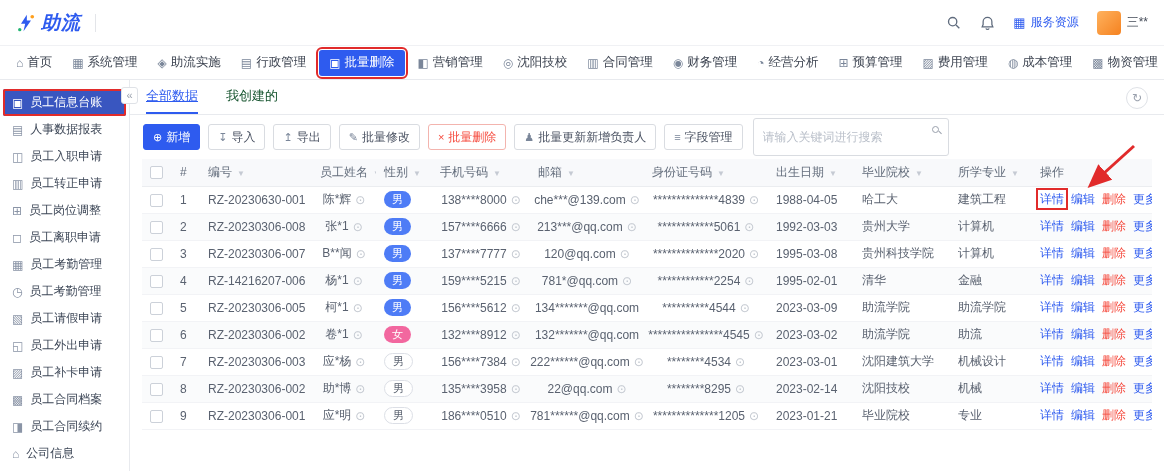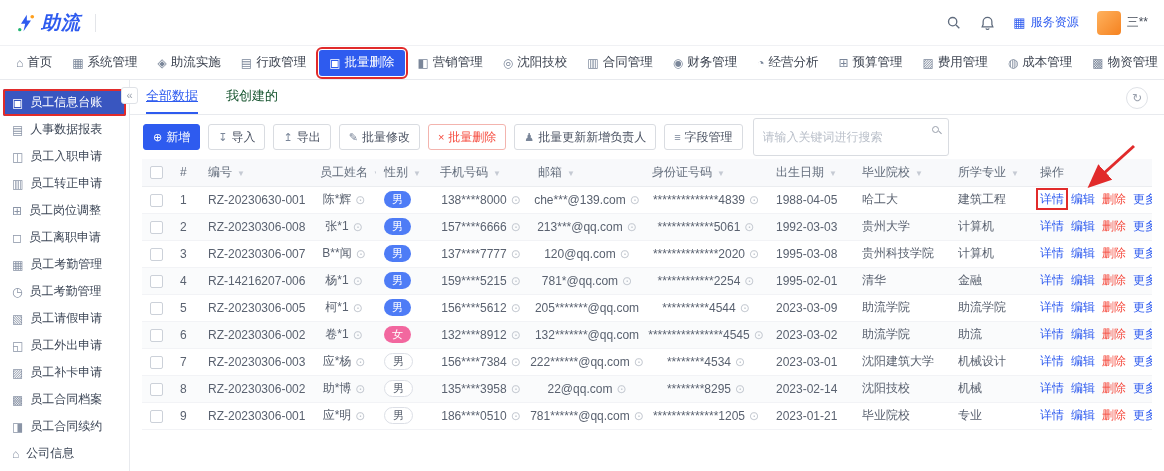--- a/index.html
+++ b/index.html
@@ -470,21 +470,21 @@
               </td>
             <td><span class="badge bm">男</span></td>
             <td>
                 <div class="mask">
                   <span>156****5612</span>
                   <span class="eye">⊙</span>
                 </div>
               </td>
             <td>
                 <div class="mask">
-                  <span>205*******@qq.com</span>
+                  <span>134*******@qq.com</span>
                 </div>
               </td>
             <td>
                 <div class="mask">
                   <span>**********4544</span>
                   <span class="eye">⊙</span>
                 </div>
               </td>
             <td>2023-03-09</td>
             <td>助流学院</td>

